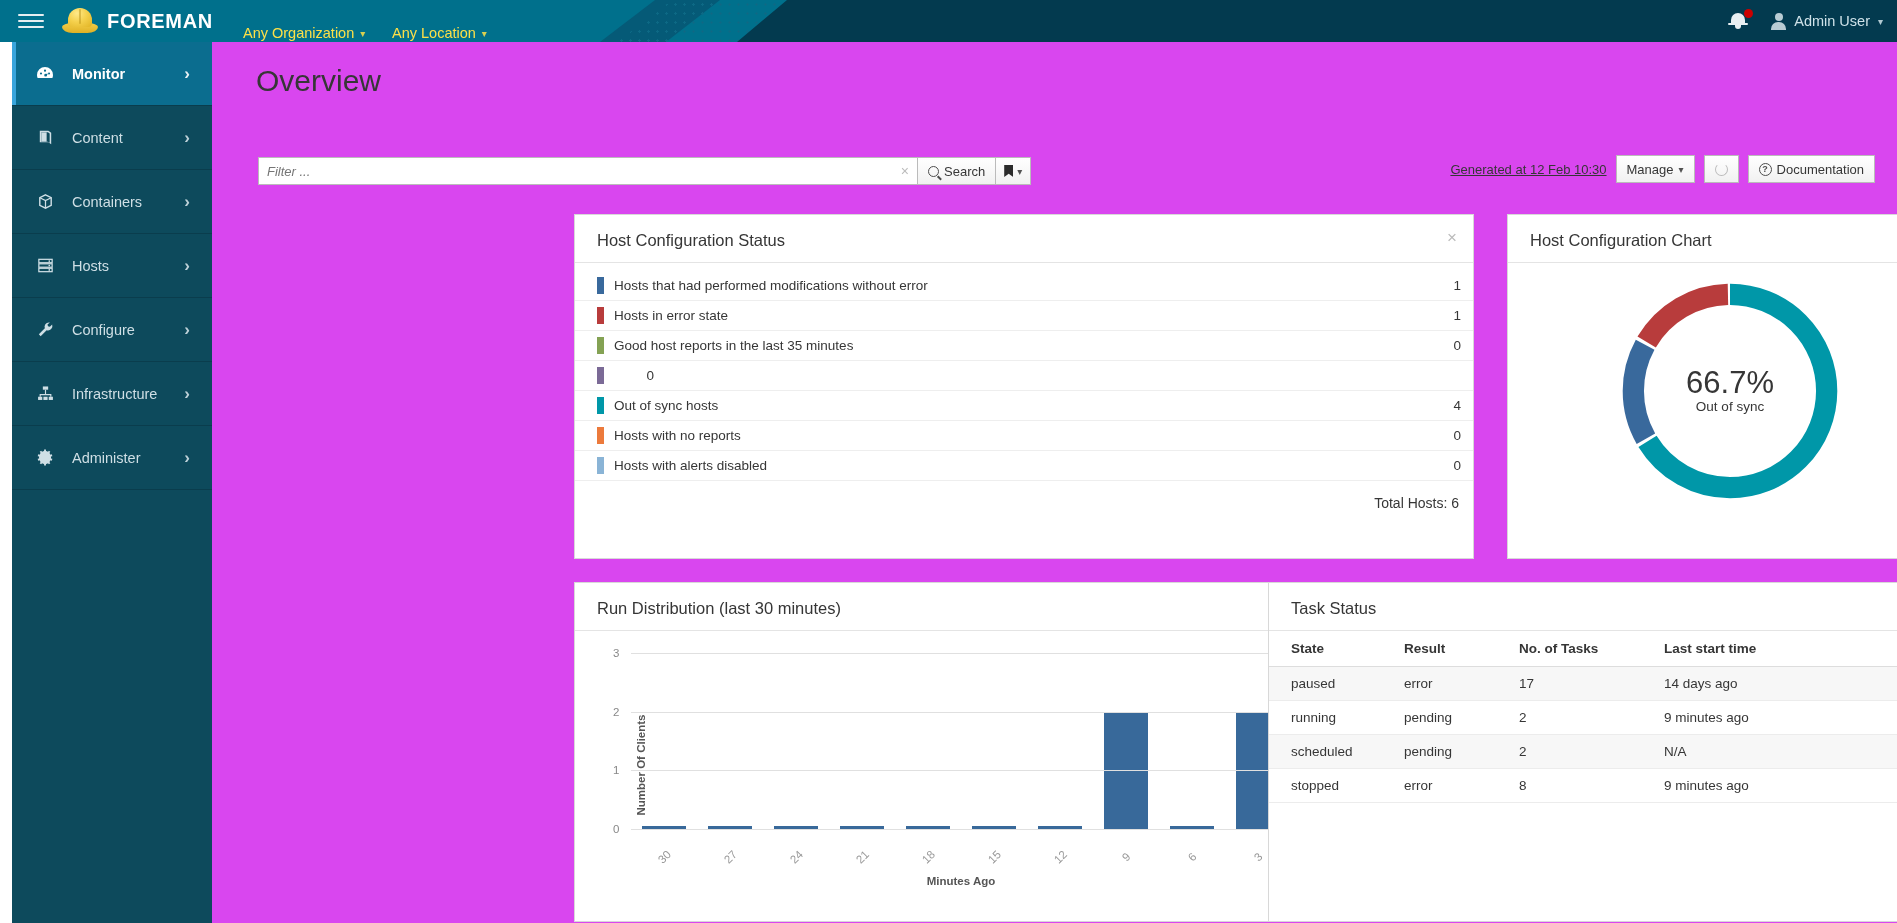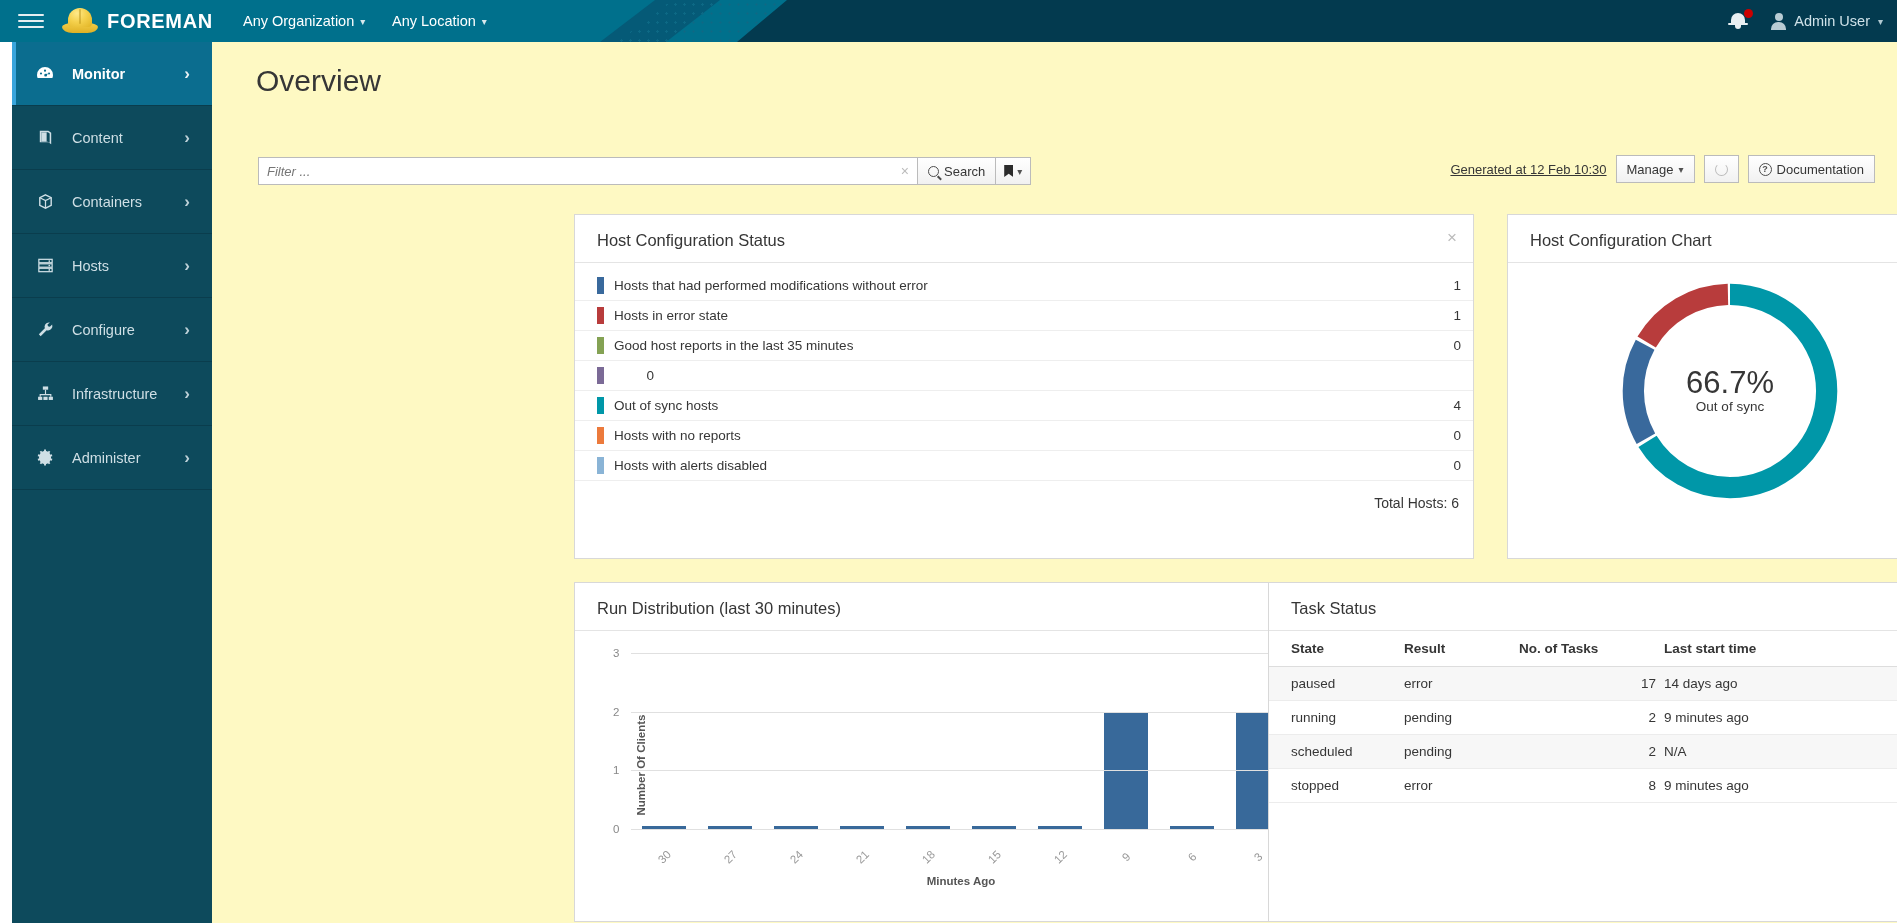--- a/index.html
+++ b/index.html
@@ -50,22 +50,22 @@
     position: absolute; left: 0px; top: 15px; width: 36px; height: 10px;
     background: linear-gradient(#f3cd48, #dfb125);
     border-radius: 50%/70% 70% 100% 100%;
   }
   .hardhat .ridge {
     position: absolute; left: 17px; top: 1px; width: 2px; height: 15px;
     background: rgba(180,140,20,.45); border-radius: 1px;
   }
   .brandname { color: #fff; font-size: 20px; font-weight: bold; letter-spacing: .7px; }
 
-  .ctx { position: absolute; top: 0; height: 42px; display: flex; align-items: center;
-         color: #ffffff; font-size: 14.5px; gap: 6px; cursor: pointer; }
+  .ctx { position: absolute; top: 12px; height: 42px; display: flex; align-items: center;
+         color: #fde047; font-size: 14.5px; gap: 6px; cursor: pointer; }
   .ctx-org { left: 243px; }
   .ctx-loc { left: 392px; }
   .caret { font-size: 10px; opacity: .85; }
 
   .hdr-right { position: absolute; right: 14px; top: 0; height: 42px; display: flex; align-items: center; gap: 20px; }
   .bell-wrap { position: relative; width: 22px; height: 22px; cursor: pointer; }
   .bell { position: absolute; left: 2px; top: 3px; width: 14px; height: 12px;
           background: #e9eff2; border-radius: 7px 7px 2px 2px; }
   .bell:after { content:""; position: absolute; left: -3px; top: 10px; width: 20px; height: 2px;
           background: #e9eff2; border-radius: 1px; }
@@ -92,21 +92,21 @@
   .nav-item.active:before {
     content: ""; position: absolute; left: 0; top: 0; width: 4px; height: 100%;
     background: #39a5dc;
   }
   .nav-ico { width: 22px; height: 22px; display:flex; align-items:center; justify-content:center; flex: none; }
   .nav-ico svg { display:block; }
   .nav-label { flex: 1; }
   .nav-chev { margin-right: 22px; font-size: 17px; font-weight: bold; opacity: .9; }
 
   
-  .main { position: absolute; left: 200px; top: 42px; width: 1697px; height: 881px; background: #fef9c3; }
+  .main { position: absolute; left: 200px; top: 42px; width: 1697px; height: 881px; background: #d946ef; }
   .page-title { position: absolute; left: 56px; top: 22px; font-size: 30px; color: #363636; font-weight: 300; }
 
   .toolbar { position: absolute; left: 58px; top: 115px; height: 28px; display: flex; }
   .filter-field {
     width: 660px; height: 28px; border: 1px solid #bbb; background: #fff;
     display: flex; align-items: center; padding: 0 8px; position: relative;
   }
   .filter-field input {
     border: 0; outline: 0; width: 100%; font-size: 13px; font-style: italic;
     color: #666; font-family: "Liberation Sans", sans-serif; background: transparent;
@@ -176,21 +176,21 @@
   .ttable { width: 100%; border-collapse: collapse; font-size: 13.5px; }
   .ttable th { text-align: left; font-weight: bold; color: #363636; padding: 10px 8px 10px 0;
                border-bottom: 1px solid #ddd; }
   .ttable td { padding: 9px 8px 9px 0; border-bottom: 1px solid #ececec; color: #363636; }
   .ttable tr.alt td { background: #f7f7f7; }
   .c-state { width: 135px; padding-left: 22px !important; }
   .c-result { width: 115px; }
   .c-count { width: 145px; }
   .ttable th.c-state { padding-left: 22px; }
   .err { color: #cc0000; }
-  .lnk { color: #0088ce; cursor: pointer; text-align: right; }
+  .lnk { color: #0088ce; cursor: pointer; }
 </style>
 </head>
 <body>
 
 <div class="masthead">
   <div class="masthead-mid"></div>
   <div class="masthead-dots"></div>
   <div class="masthead-dark"></div>
 
   <div class="ham">

